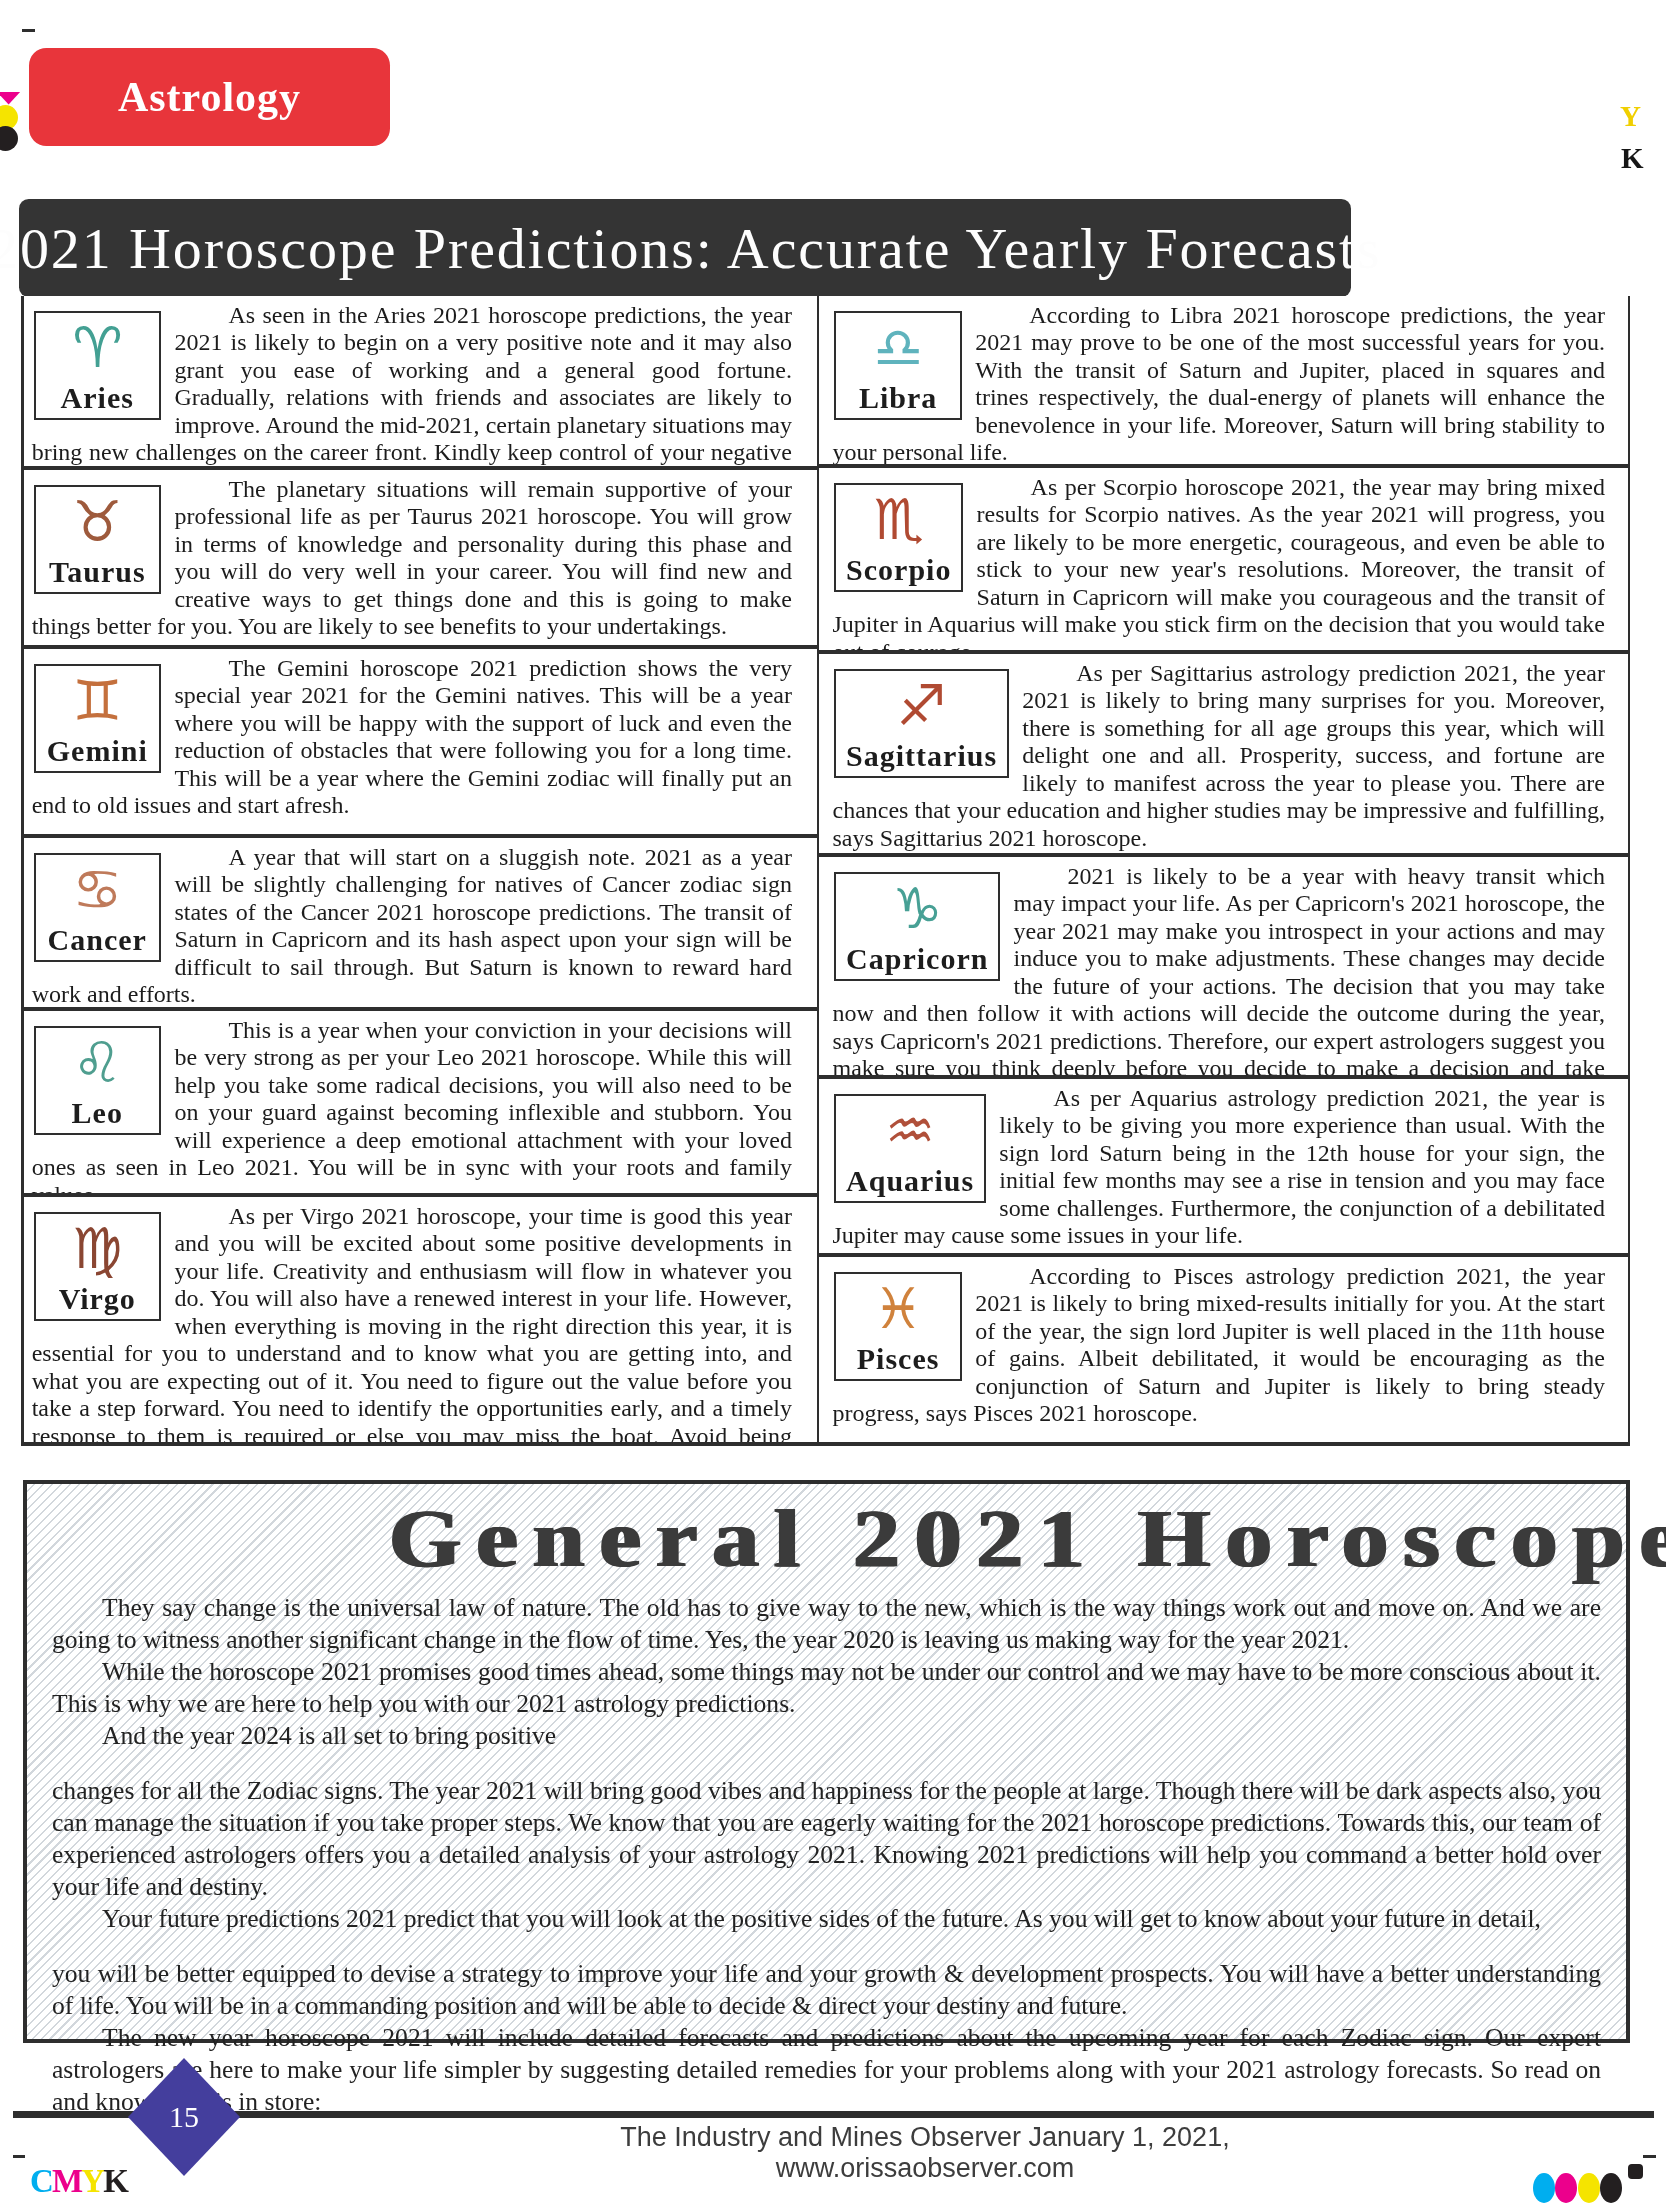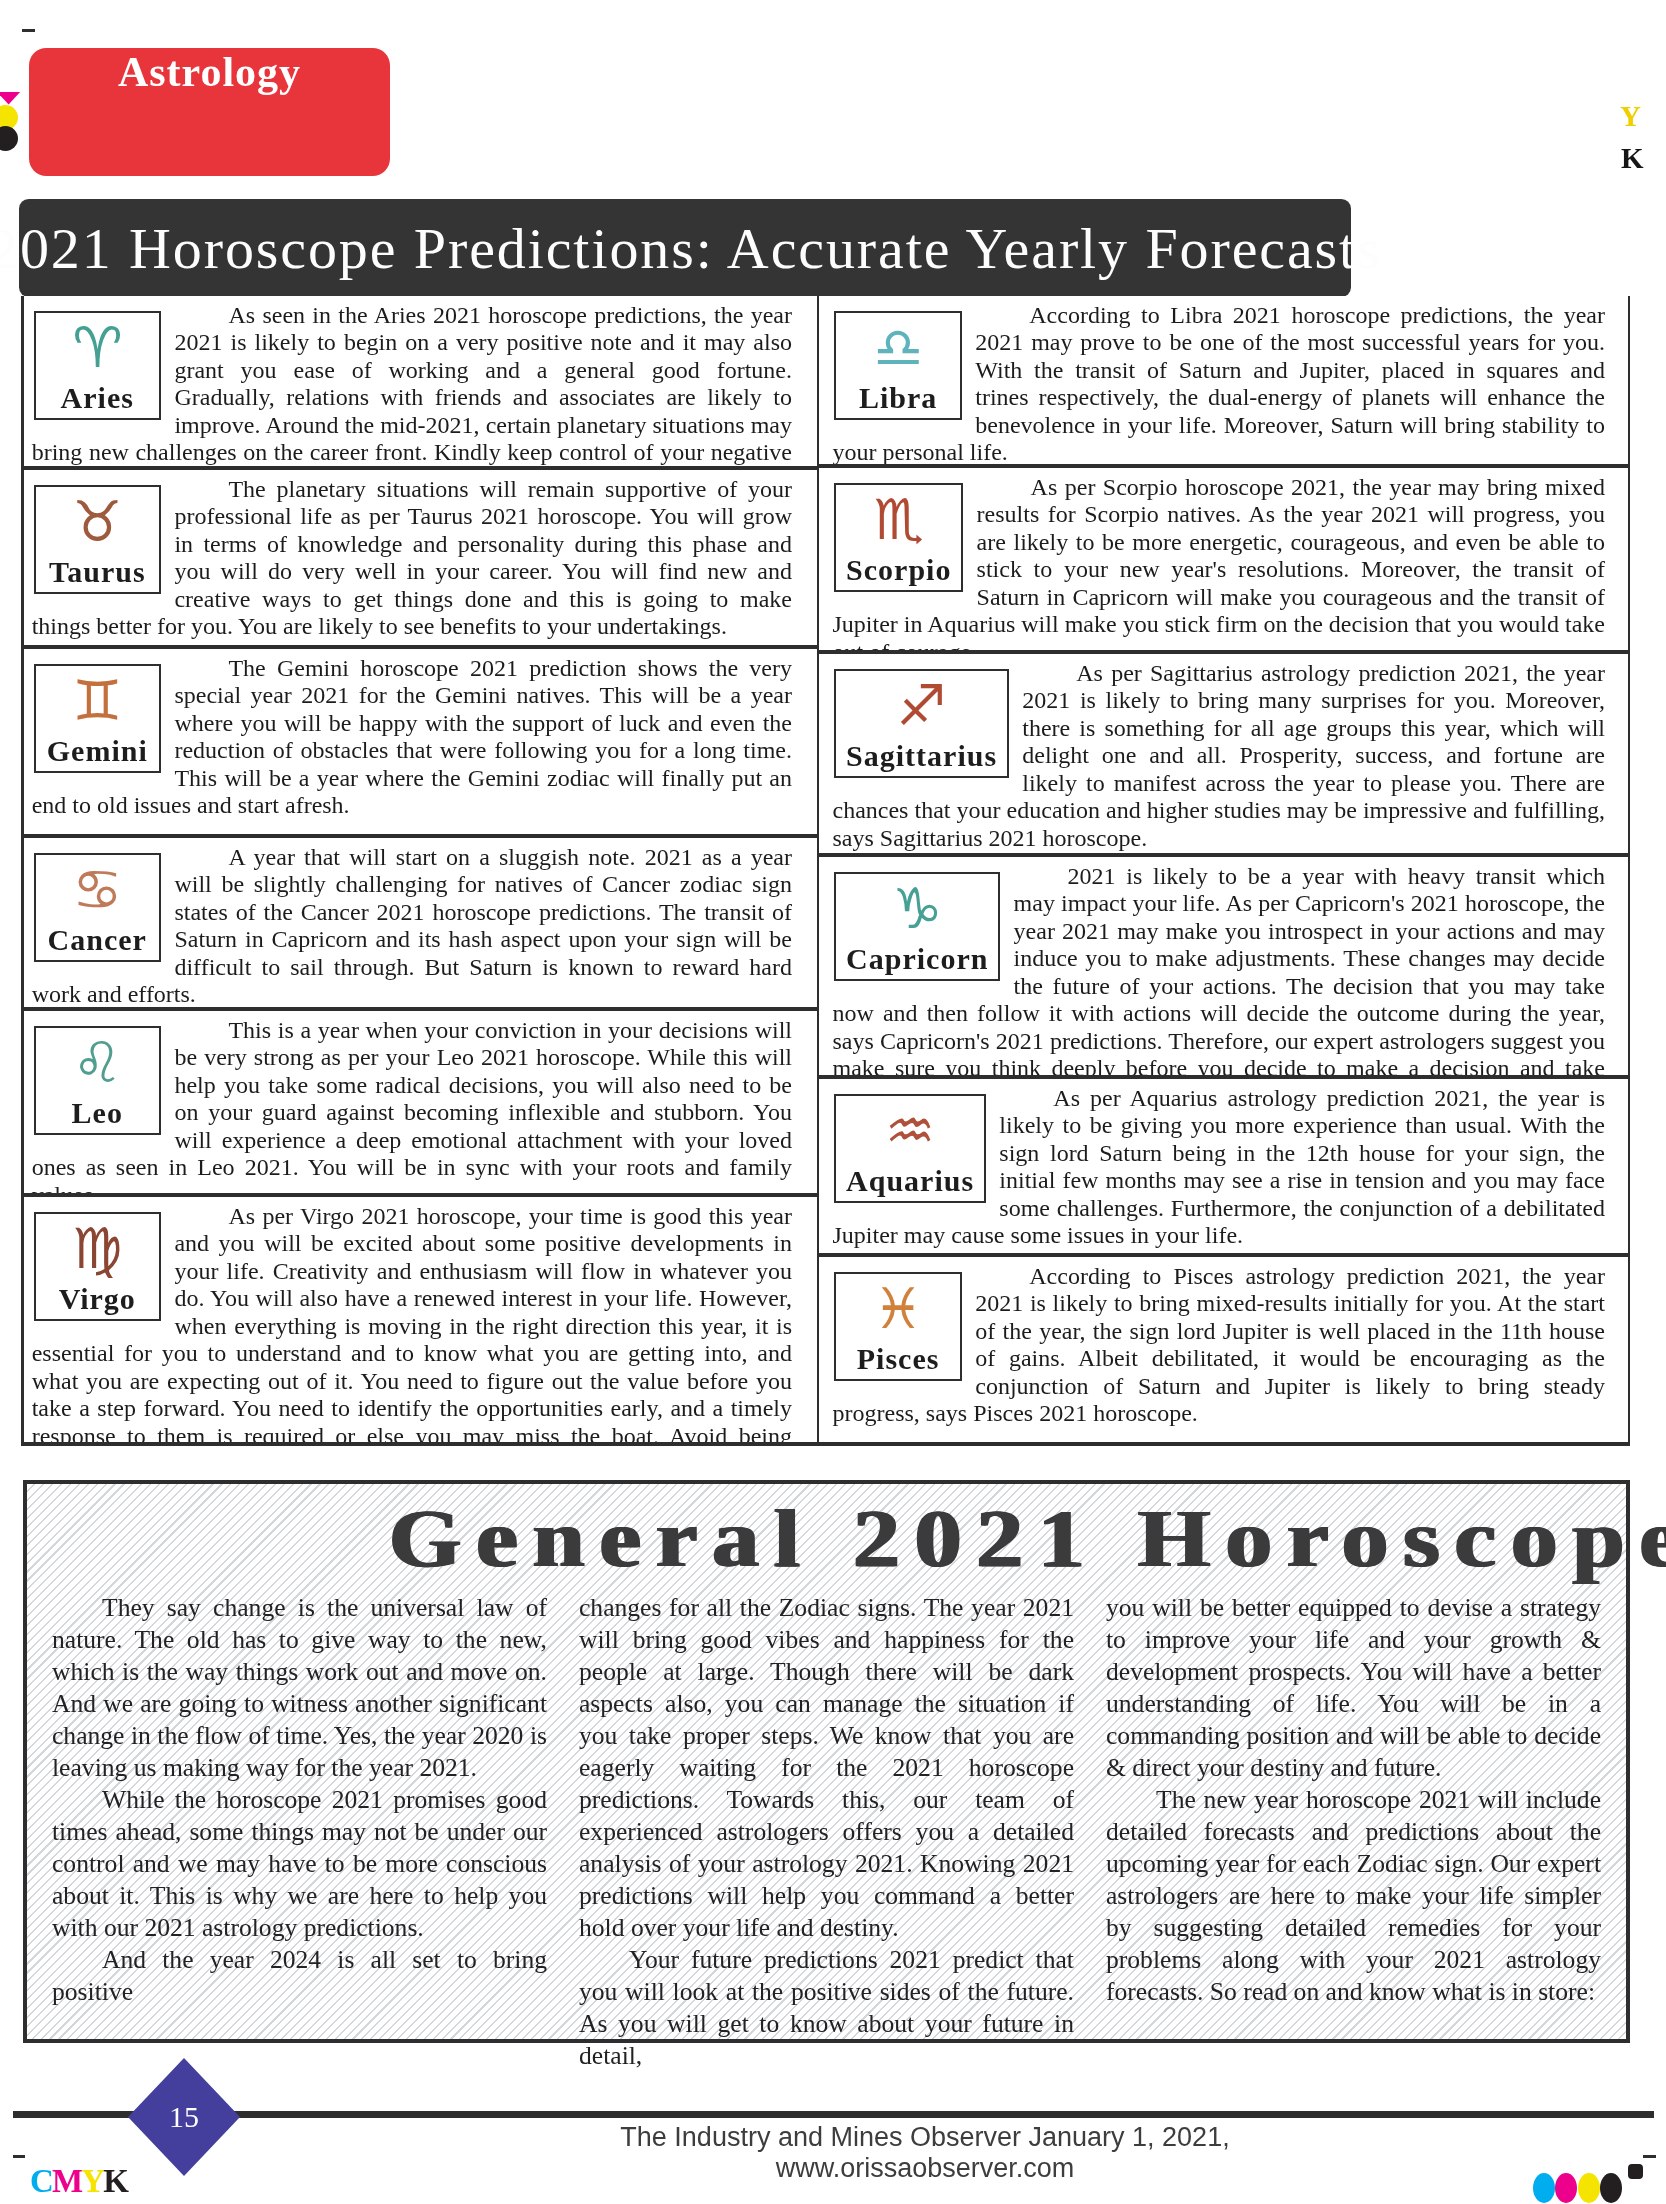--- a/index.html
+++ b/index.html
@@ -15,23 +15,23 @@
   .reg-tri{position:absolute;left:-2.9px;top:92px;width:23px;height:12.6px;
     background:var(--magenta);clip-path:polygon(0 0,100% 0,50% 100%);}
   .reg-circle{position:absolute;border-radius:50%;width:25px;height:25px;}
   .reg-yellow{left:-6.8px;top:105px;background:var(--yellow);}
   .reg-black{left:-6.8px;top:126px;background:var(--black);}
   .corner-mark{position:absolute;font-weight:bold;font-size:29px;line-height:29px;}
   .mark-y{left:1620px;top:102px;color:#f0cf00;}
   .mark-k{left:1621px;top:144px;color:#161616;}
   
   .badge{
-    position:absolute;left:29px;top:48px;width:361px;height:128px;
+    position:absolute;left:29px;top:48px;width:361px;height:98px;
     background:var(--accent_red);border-radius:17.4px;
-    display:flex;justify-content:center;
+    display:flex;align-items:center;justify-content:center;
     color:#fff;font-size:42px;font-weight:bold;letter-spacing:1px;
   }
   
   .banner{
     position:absolute;left:19.3px;top:199px;width:1332px;height:98px;
     background:var(--banner_dark);border-radius:9.7px;
     display:flex;align-items:center;justify-content:center;
     color:#fdfdfd;font-size:58px;letter-spacing:1.9px;white-space:nowrap;
   }
   
@@ -67,21 +67,21 @@
   }
   .g-title{
     margin:7.7px 0 0;text-align:right;color:#3b3b3b;
     font-size:83px;font-weight:bold;letter-spacing:13.5px;line-height:93px;
     white-space:nowrap;
   }
   .g-title-inner{
     display:inline-block;transform:scaleX(1.12);transform-origin:center;
     text-shadow:1.4px 0 0 currentColor,-1.4px 0 0 currentColor;
   }
-  .g-cols{display:flex;gap:32px;padding:7.7px 25px 0;}
+  .g-cols{display:flex;gap:23px;padding:7.7px 25px 0;flex-direction:column;}
   .g-col{flex:1;font-size:25.6px;line-height:32px;text-align:justify;color:#222;}
   .g-col p{margin:0;}
   .g-col p.ind{text-indent:50px;}
   
   .footer-line{position:absolute;left:12.6px;top:2111px;width:1641px;height:6.8px;background:var(--rule_dark);}
   .diamond{
     position:absolute;left:128px;top:2058px;width:112px;height:118px;
     background:var(--diamond_indigo);
     clip-path:polygon(50% 0,100% 50%,50% 100%,0 50%);
     display:flex;align-items:center;justify-content:center;

